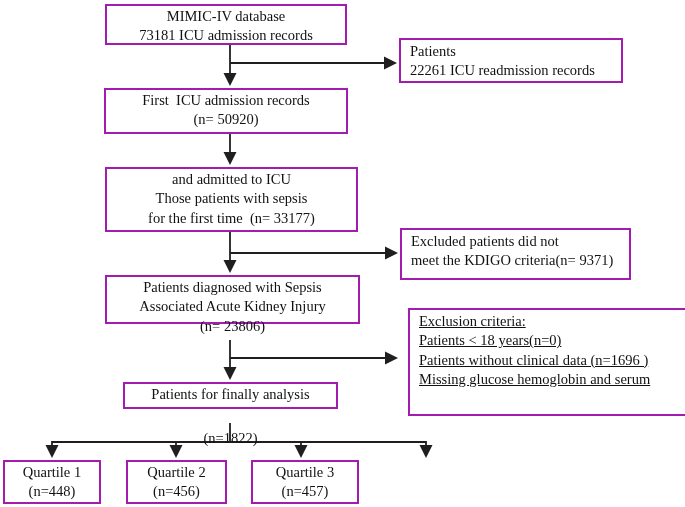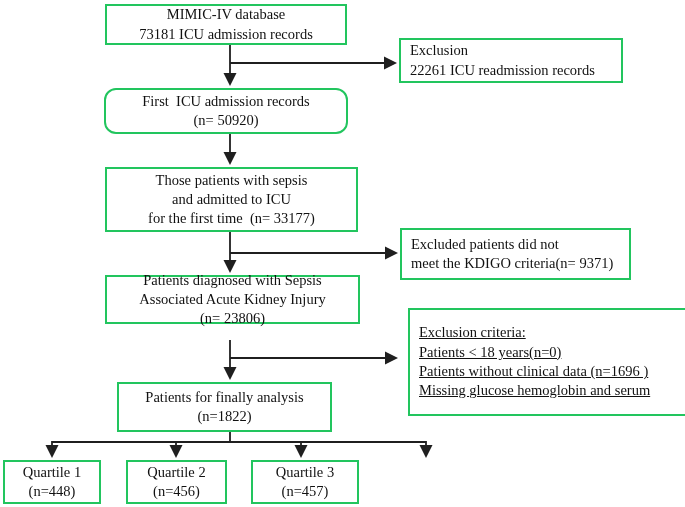--- a/index.html
+++ b/index.html
@@ -14,38 +14,38 @@
   }
   .connectors {
     position: absolute;
     left: 0; top: 0;
     width: 685px; height: 507px;
     pointer-events: none;
   }
   .box {
     position: absolute;
     box-sizing: border-box;
-    border: 2px solid #22c55e;
+    border: 2px solid #a21caf;
     background: #ffffff;
     display: flex;
     flex-direction: column;
-    justify-content: center;
+    justify-content: flex-start;
     font-size: 14.5px;
     line-height: 1.33;
   }
   .box.center { align-items: center; text-align: center; padding: 1px 4px; }
   .box.left   { align-items: flex-start; text-align: left; padding: 2px 5px 2px 9px; }
   .bl { white-space: pre-wrap; }
 
   
   #box-mimic      { left: 105px; top:   4px; width: 242px; height: 41px; }
-  #box-first-icu  { left: 104px; top:  88px; width: 244px; height: 46px; border-radius: 12px; }
+  #box-first-icu  { left: 104px; top:  88px; width: 244px; height: 46px; }
   #box-sepsis     { left: 105px; top: 167px; width: 253px; height: 65px; }
   #box-saki       { left: 105px; top: 275px; width: 255px; height: 49px; }
-  #box-final      { left: 117px; top: 382px; width: 215px; height: 50px; }
+  #box-final      { left: 123px; top: 382px; width: 215px; height: 27px; gap: 25px; }
 
   
   #box-excl-readm    { left: 399px; top:  38px; width: 224px; height: 45px; }
   #box-excl-kdigo    { left: 400px; top: 228px; width: 231px; height: 52px; }
   #box-excl-criteria { left: 408px; top: 308px; width: 281px; height: 108px; text-decoration: underline; }
 
   
   #box-q1 { left:   3px; top: 460px; width:  98px; height: 44px; }
   #box-q2 { left: 126px; top: 460px; width: 101px; height: 44px; }
   #box-q3 { left: 251px; top: 460px; width: 108px; height: 44px; }
@@ -88,38 +88,38 @@
     <div class="bl">MIMIC-IV database</div>
     <div class="bl">73181 ICU admission records</div>
   </div>
 
   <div class="box center" id="box-first-icu">
     <div class="bl">First  ICU admission records</div>
     <div class="bl">(n= 50920)</div>
   </div>
 
   <div class="box center" id="box-sepsis">
+    <div class="bl">and admitted to ICU</div>
     <div class="bl">Those patients with sepsis</div>
-    <div class="bl">and admitted to ICU</div>
     <div class="bl">for the first time  (n= 33177)</div>
   </div>
 
   <div class="box center" id="box-saki">
     <div class="bl">Patients diagnosed with Sepsis</div>
     <div class="bl">Associated Acute Kidney Injury</div>
     <div class="bl">(n= 23806)</div>
   </div>
 
   <div class="box center" id="box-final">
     <div class="bl">Patients for finally analysis</div>
     <div class="bl">(n=1822)</div>
   </div>
 
   <div class="box left" id="box-excl-readm">
-    <div class="bl">Exclusion</div>
+    <div class="bl">Patients</div>
     <div class="bl">22261 ICU readmission records</div>
   </div>
 
   <div class="box left" id="box-excl-kdigo">
     <div class="bl">Excluded patients did not</div>
     <div class="bl">meet the KDIGO criteria(n= 9371)</div>
   </div>
 
   <div class="box left" id="box-excl-criteria">
     <div class="bl">Exclusion criteria:</div>

